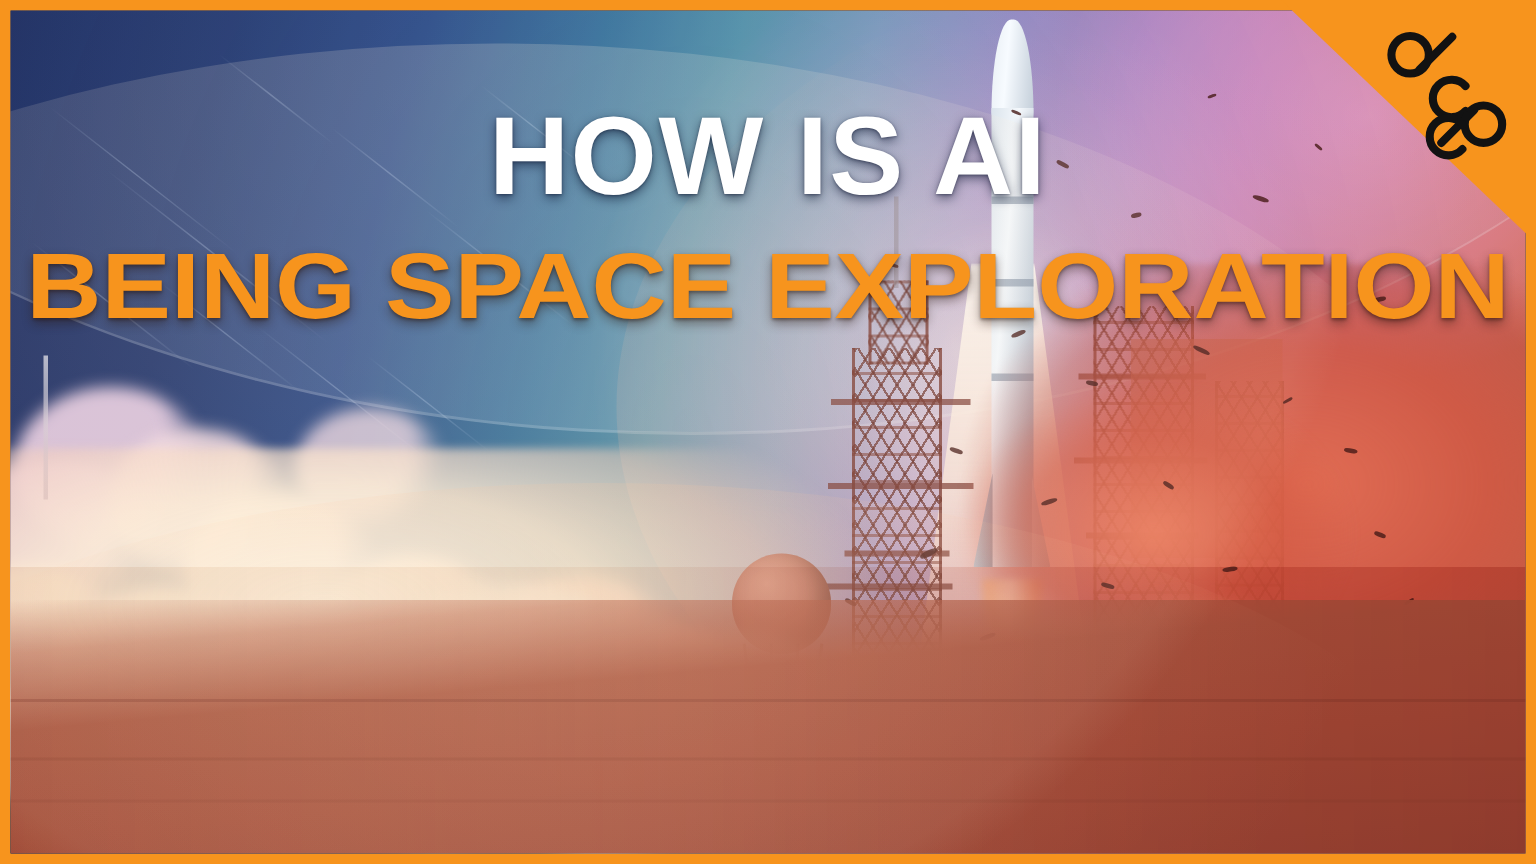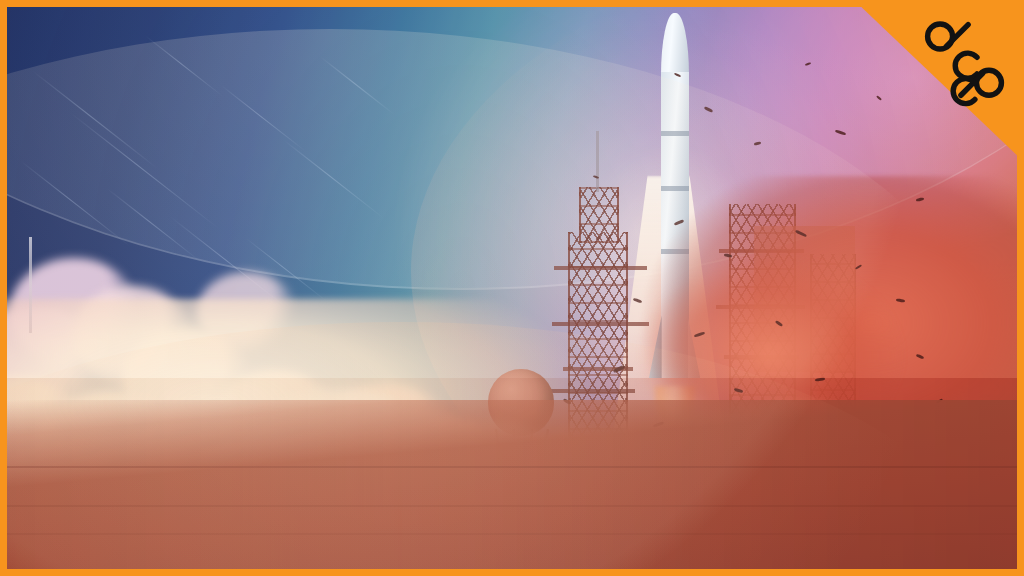--- a/index.html
+++ b/index.html
@@ -409,14 +409,18 @@
 
         <path d="M 62.5 45.5 A 12 12 0 1 0 62.5 61.5"></path>
 
         <circle cx="74" cy="70" r="12"></circle>
         <line x1="68" y1="61" x2="47" y2="82"></line>
         <path d="M 60.5 70 A 12 12 0 1 0 60.5 86"></path>
       </g>
     </svg>
   </div>
 
+  <div id="title-block">
+    <h1 id="main-title">HOW IS AI</h1>
+    <h2 id="sub-title">BEING SPACE EXPLORATION</h2>
+  </div>
 
 </div>
 
 </body></html>

